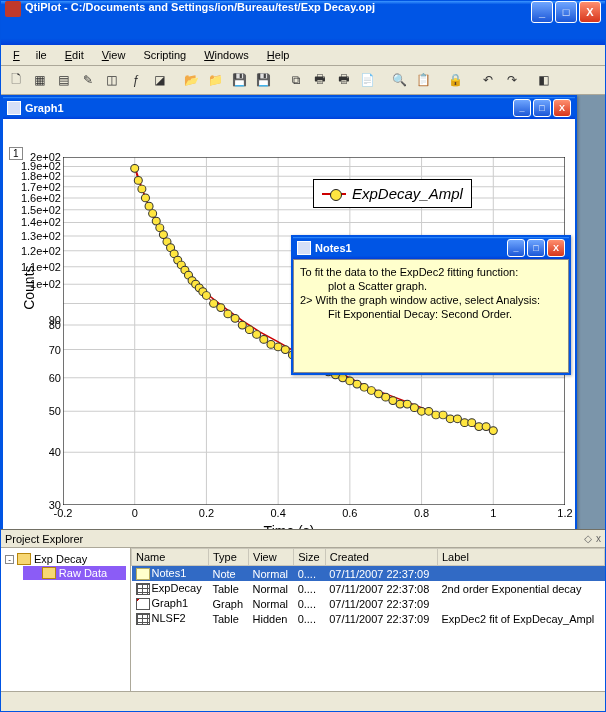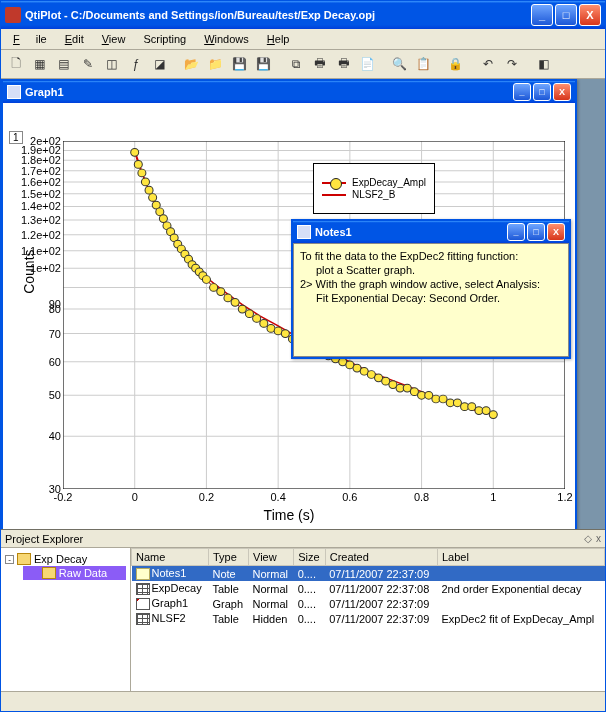--- a/index.html
+++ b/index.html
@@ -10,24 +10,24 @@
     background: #ece9d8;
     width: 606px;
     height: 712px;
     overflow: hidden;
     border: 1px solid #0054e3;
     display: flex;
     flex-direction: column;
   }
   
   .xp-titlebar {
-    height: 28px;
+    height: 44px;
     background: linear-gradient(to bottom,#3a95ff 0%,#0055e5 8%,#0055e5 85%,#003fda 100%);
     display: flex;
-    align-items: center;
+    align-items: flex-start;
     color: #fff;
     font-weight: bold;
     padding: 0 4px;
   }
   .xp-titlebar .appicon {
     width:16px;height:16px;margin-right:4px;
     background:#c0392b;border-radius:2px;
   }
   .xp-titlebar .title { flex:1; white-space:nowrap; overflow:hidden; }
   .winbtns { display:flex; gap:2px; }
@@ -98,37 +98,38 @@
   }
   .axis-label-x{
     position:absolute; bottom:6px; left:50%; transform:translateX(-50%);
     font-size:14px;
   }
   .legend{
     position:absolute;
     left:310px; top:60px;
     border:1px solid #000;
     background:#fff;
-    padding:12px 8px;
-    font-size:10px;
+    padding:4px 8px;
+    font-size:15px;
+    font-style:italic;
   }
   .legend .row{display:flex;align-items:center;gap:6px;margin:1px 0;}
   .legend .mark1{width:24px;height:2px;background:#c00;position:relative;}
   .legend .mark1::after{content:"";position:absolute;left:8px;top:-4px;width:10px;height:10px;background:#ffe640;border:1px solid #222;border-radius:50%;}
   .legend .mark2{width:24px;height:2px;background:#c00;}
   
   .yticks{position:absolute;left:26px;top:38px;bottom:40px;width:34px;font-size:11px;}
   .yticks div{position:absolute;right:2px;transform:translateY(-50%);white-space:nowrap;}
   .xticks{position:absolute;left:60px;right:10px;bottom:24px;height:14px;font-size:11px;}
   .xticks div{position:absolute;top:0;transform:translateX(-50%);}
   
   #notes-win{left:290px;top:140px;width:280px;height:140px;}
   #notes-win .body{flex:1;background:#ffffcc;border:1px solid #888;margin:0;padding:4px 6px;font-size:11px;overflow:hidden;}
   #notes-win .body p{margin:2px 0;}
-  #notes-win .body .indent{margin-left:16px;}
+  #notes-win .body .indent{margin-left:28px;}
   
   .pe-panel{
     height:162px;
     border-top:1px solid #716f64;
     display:flex;flex-direction:column;
     background:#ece9d8;
   }
   .pe-title{
     height:18px;border-bottom:1px solid #aca899;
     padding:2px 4px;font-size:11px;
@@ -352,24 +353,20 @@
             <circle cx="421.42857142857144" cy="278.8876578373324" r="4" fill="#ffe640" stroke="#333" stroke-width="1"></circle>
             <circle cx="428.5714285714286" cy="283.0584042749834" r="4" fill="#ffe640" stroke="#333" stroke-width="1"></circle>
           </svg>
       </div>
 
       <div class="legend">
         <div class="row">
             <span class="mark1"></span>
             <span>ExpDecay_Ampl</span>
           </div>
-        <div class="row">
-            <span class="mark2"></span>
-            <span>NLSF2_B</span>
-          </div>
       </div>
     </div>
   </div>
 
   <div id="notes-win" class="subwin">
     <div class="subtitle">
       <div class="wicon"></div>
       <div class="t">Notes1</div>
       <div class="winbtns">
         <div class="winbtn">_</div>

